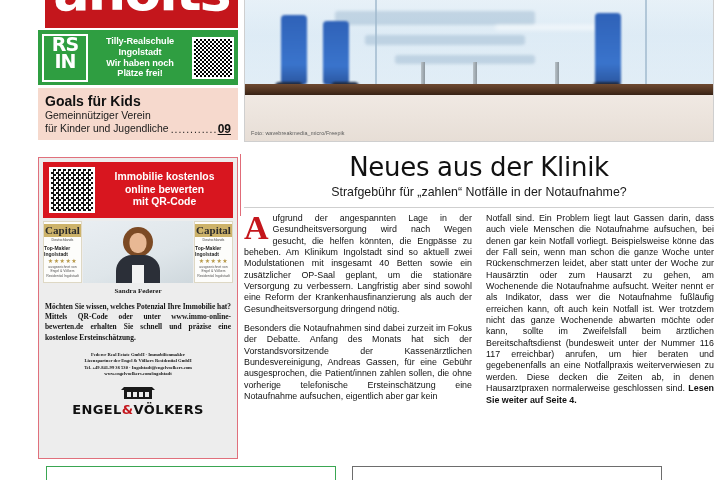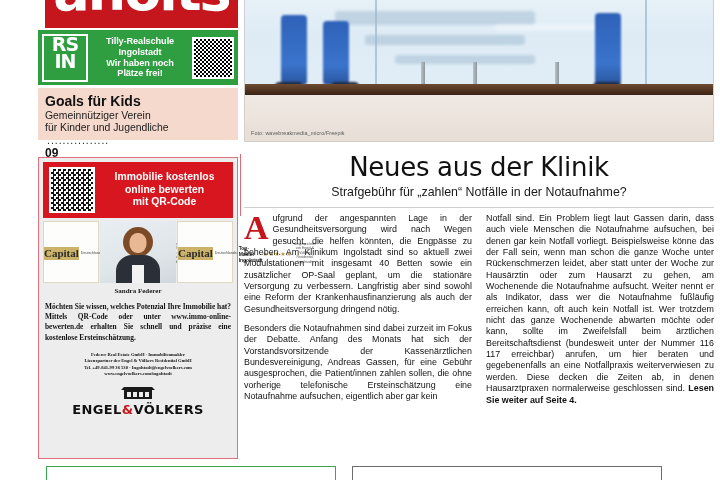--- a/index.html
+++ b/index.html
@@ -41,42 +41,42 @@
       background-size:4px 4px; width:42px; height:42px; border:2px solid #fff;}
   .qr.dark { background: repeating-conic-gradient(#000 0% 25%, #fff 0% 50%);
       background-size:4px 4px; border:2px solid #fff; }
 
   .teaser {
     position:absolute; left:38px; top:88px; width:200px; height:52px;
     background:#f6d9cd; padding:5px 7px 4px 7px;
   }
   .teaser-title { font-weight:bold; font-size:14px; color:#111; line-height:17px; }
   .teaser-line { font-size:10.4px; color:#1a1a1a; line-height:12.4px; }
-  .teaser-row { display:flex; align-items:flex-start;flex-direction:column; }
+  .teaser-row { display:flex; align-items:center; }
   .teaser-row .dots { flex:1; overflow:hidden; white-space:nowrap;
      font-size:10.4px; color:#1a1a1a; letter-spacing:1px; padding:0 2px;}
   .teaser-page { font-weight:bold; font-size:12px; color:#111;text-decoration:underline; }
 
   
   .re-ad {
     position:absolute; left:38px; top:157px; width:200px; height:302px;
     border:1.5px solid #e0707c; background:#ededed; padding:4px;
   }
   .re-top { background:#d8161f; height:56px; display:flex; align-items:center;
             padding:12px 6px; gap:7px; }
   .re-qr { width:46px; height:46px; background:#fff; padding:2px; flex:none; }
   .re-qr-inner { width:100%; height:100%;
      background: repeating-conic-gradient(#111 0% 25%, #fff 0% 50%);
      background-size:5px 5px; }
   .re-slogan { flex:1; color:#fff; font-weight:bold; font-size:10.4px;
      line-height:12.6px; text-align:center; }
 
   .re-photos { display:flex; height:62px; margin-top:3px; gap:1px; }
-  .badge { width:56px; background:#fdfdfb; border:1px solid #ded8c4;
-           display:flex; align-items:center;
+  .badge { width:39px; background:#fdfdfb; border:1px solid #ded8c4;
+           display:flex; flex-direction:column; align-items:center;
            justify-content:flex-start; padding-top:2px; }
   .badge-cap { font-family:"Liberation Serif", serif; font-weight:bold;
      font-size:11px; color:#2b2b2b; background:#cdb36a; width:100%;
      text-align:center; line-height:13px; }
   .badge-sub { font-size:3.6px; color:#444; text-align:center; line-height:5px;
      padding:1px 2px; }
   .badge-rank { font-size:5px; font-weight:bold; color:#222; margin-top:1px; }
   .badge-stars { font-size:6px; color:#b89a49; letter-spacing:.5px; }
   .badge-foot { font-size:3.4px; color:#555; line-height:4.4px; text-align:center;
      padding:1px 2px; }

